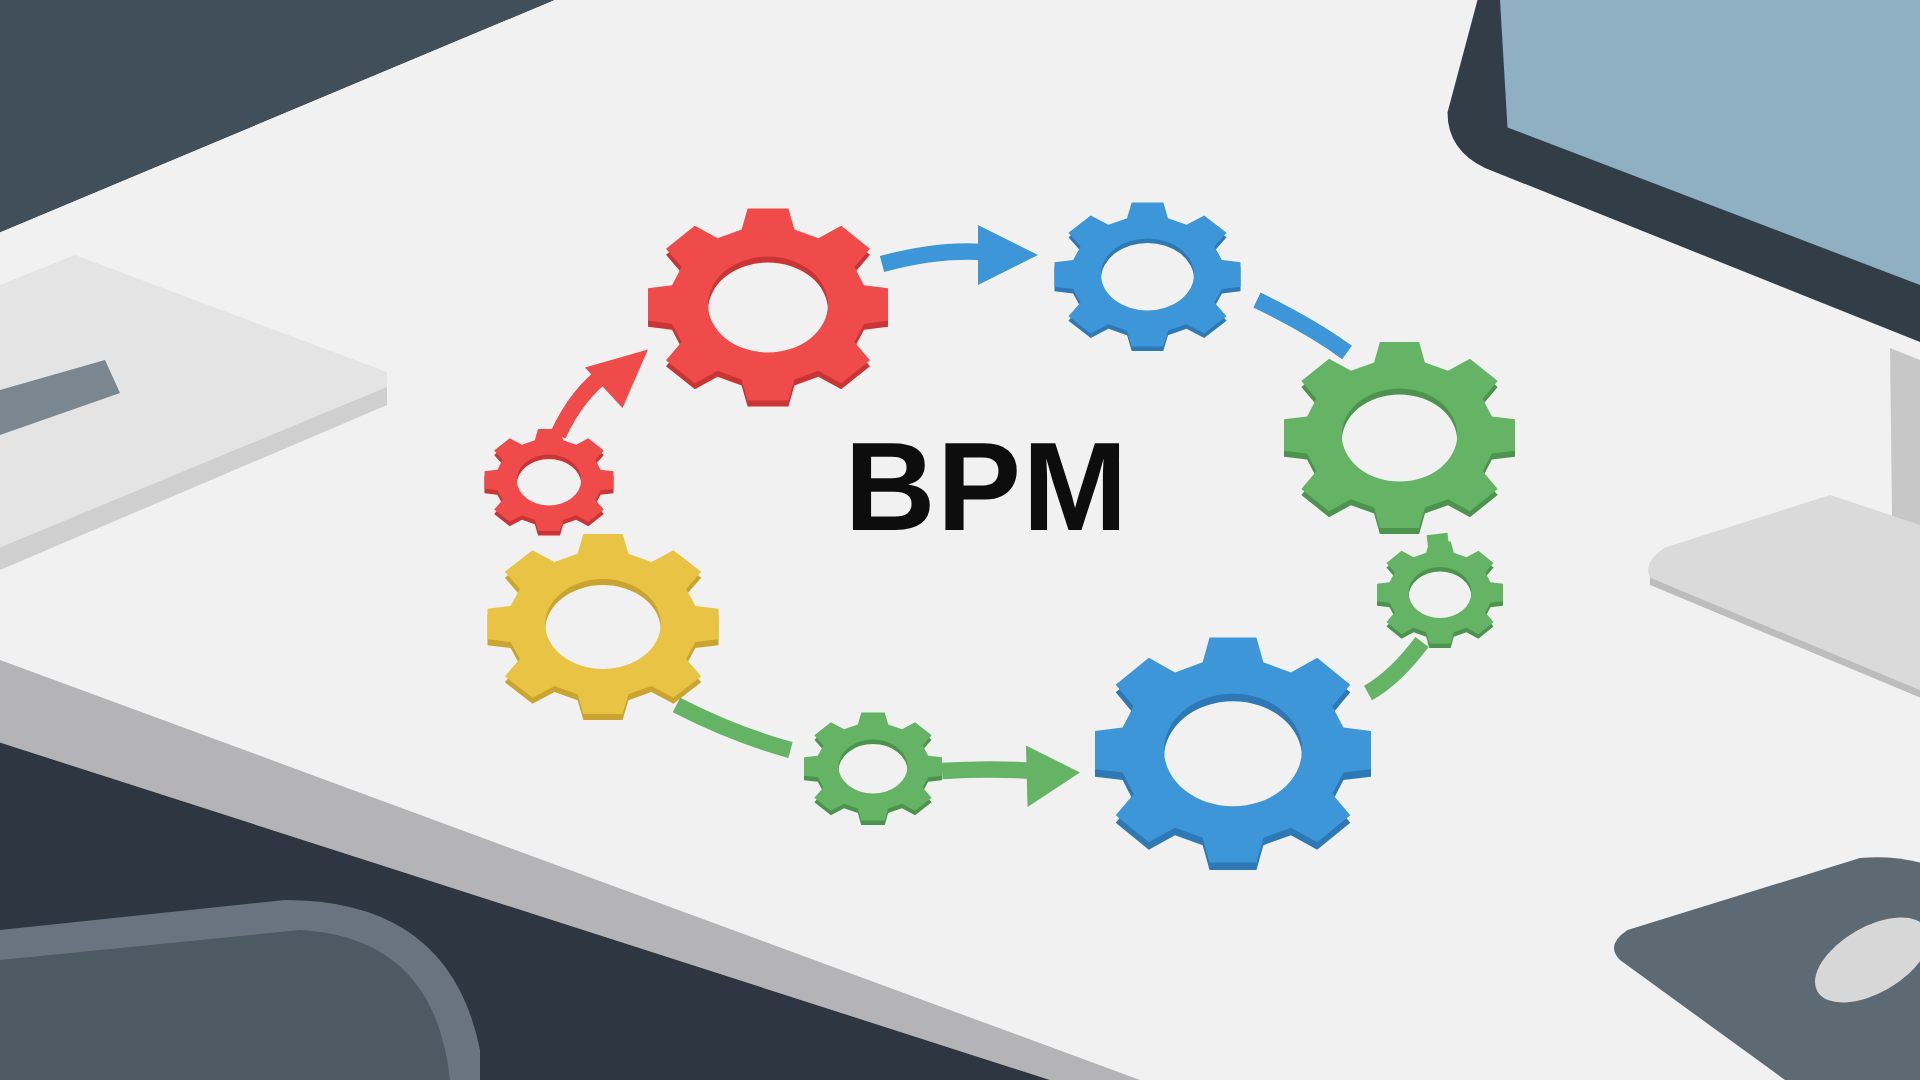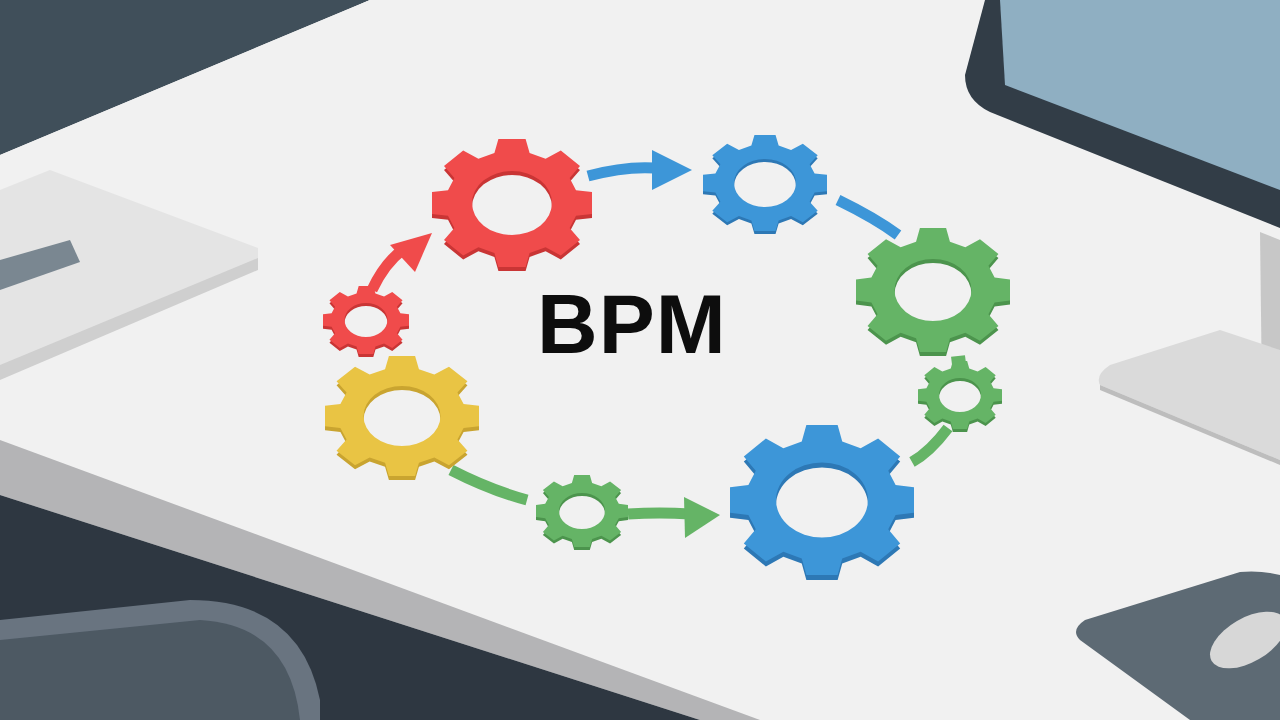--- a/index.html
+++ b/index.html
@@ -3,21 +3,21 @@
 <meta charset="utf-8">
 <style>
   html, body { margin: 0; padding: 0; }
   body {
     width: 1280px; height: 720px; overflow: hidden;
     position: relative; background: #f1f1f1;
     font-family: "Liberation Sans", sans-serif;
   }
   #scene { position: absolute; left: 0; top: 0; width: 1280px; height: 720px; }
   .title {
-    position: absolute; left: 537px; top: 282px;
+    position: absolute; left: 563px; top: 282px;
     font-family: "Liberation Sans", sans-serif;
     font-weight: bold; font-size: 84px; letter-spacing: 1px;
     color: #0d0d0d; line-height: 1; margin: 0;
   }
 </style>
 </head>
 <body>
 
 <svg id="scene" viewBox="0 0 1280 720" xmlns="http://www.w3.org/2000/svg">
   <defs>

